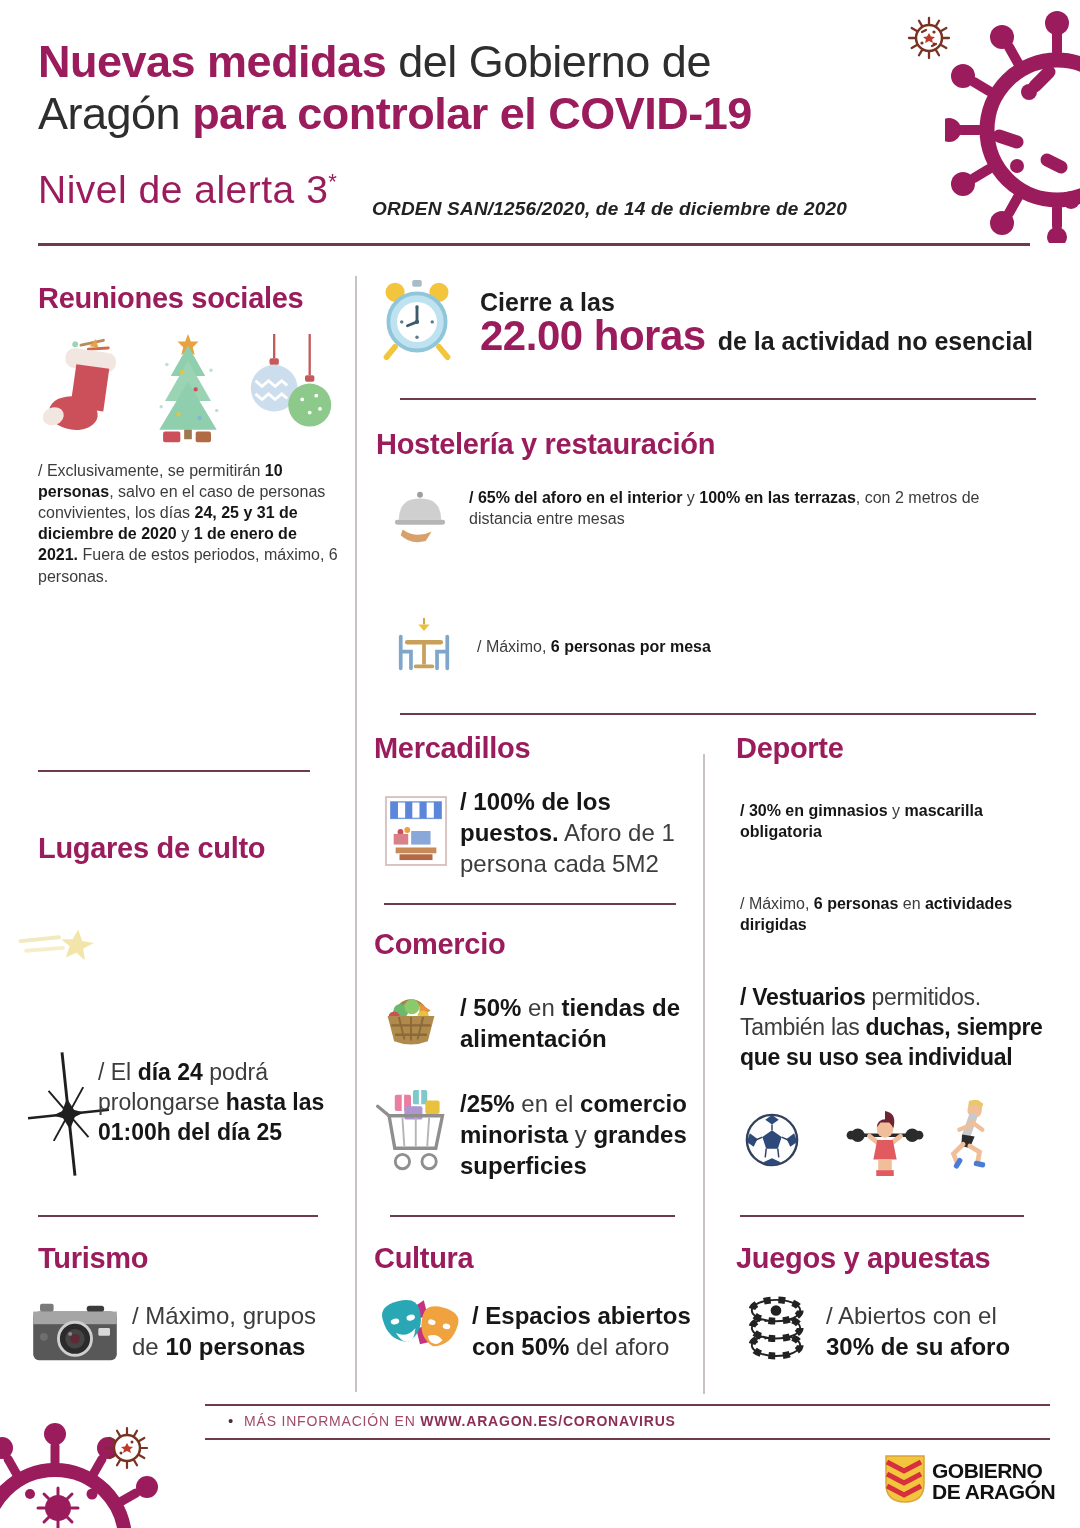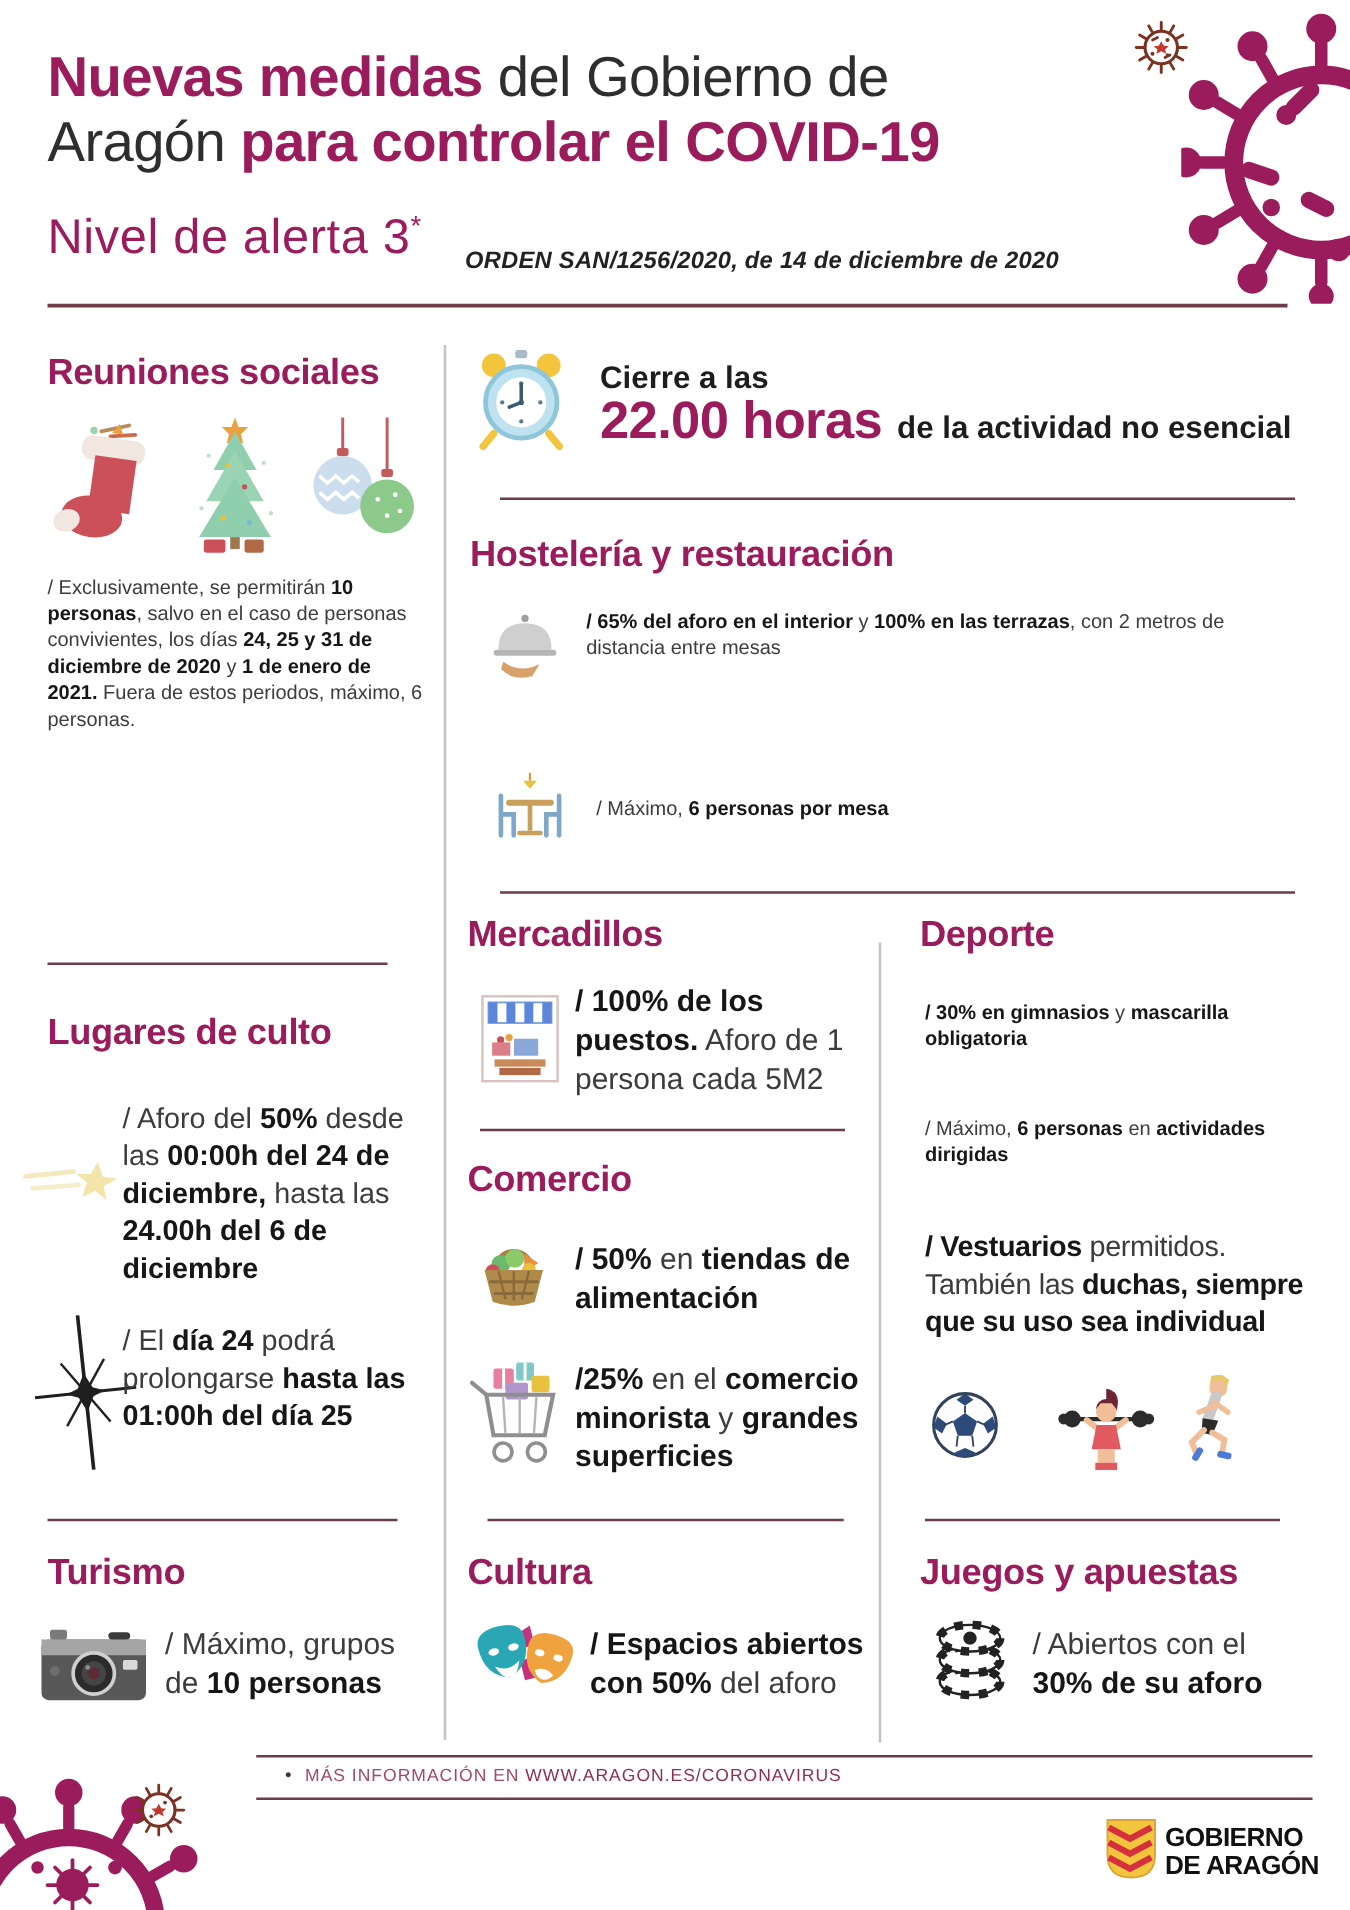--- a/index.html
+++ b/index.html
@@ -24,21 +24,21 @@
   .title{font-size:45px;line-height:1.16;color:var(--title-black);letter-spacing:-0.5px}
   .title .b.m{color:var(--maroon)}
   .alert{font-size:39px;color:var(--maroon);letter-spacing:0.5px}
   .alert sup{font-size:22px}
   .order{font-size:19px;font-style:italic;font-weight:bold;color:#222;letter-spacing:0.2px}
   .closure-l1{font-size:25px;font-weight:bold;color:#1d1d1d}
   .closure-time{font-size:42px;font-weight:bold;color:var(--maroon);letter-spacing:-0.5px}
   .closure-suffix{font-size:25px;font-weight:bold;color:#1d1d1d;margin-left:12px}
   .icon{flex:0 0 auto;display:inline-block}
   .footer-info{font-size:14px;letter-spacing:0.8px;color:var(--footer-text)}
-  .footer-info .url{font-weight:normal;color:var(--footer-url)}
+  .footer-info .url{font-weight:bold;color:var(--footer-url)}
   .footer-info .dot{color:#4a3038;margin-right:10px;font-size:15px}
   .logo-text{font-size:21px;font-weight:bold;color:#111;line-height:1.02;letter-spacing:-0.5px}
 </style>
 </head>
 <body>
 
 <div class="page">
 
   <div class="abs title" style="left:38px;top:36px;width:880px">
     <div><span class="b m">Nuevas medidas</span><span> del Gobierno de</span></div>
@@ -167,30 +167,29 @@
         <circle cx="66" cy="86" r="2" fill="#fff"></circle>
           <circle cx="77" cy="82" r="2" fill="#fff"></circle>
       </svg>
     </span>
   </div>
 
   <div class="abs body-text t235" style="left:38px;top:460px;width:300px"><span>/ Exclusivamente, se permitirán </span><span class="b">10 personas</span><span>, salvo en el caso de personas convivientes, los días </span><span class="b">24, 25 y 31 de diciembre de 2020</span><span> y </span><span class="b">1 de enero de 2021.</span><span> Fuera de estos periodos, máximo, 6 personas.</span></div>
 
   <div class="abs rule" style="left:38px;top:770px;width:272px"></div>
 
-  <div class="abs sec-title" style="left:38px;top:810px">Lugares de culto</div>
+  <div class="abs sec-title" style="left:38px;top:832px">Lugares de culto</div>
 
   <span class="abs icon" style="left:16px;top:916px">
     <svg width="86" height="56" viewBox="0 0 88 58" opacity="0.9">
       <line x1="4" y1="26" x2="44" y2="22" stroke="#f2e7b8" stroke-width="4" stroke-linecap="round"></line>
       <line x1="10" y1="36" x2="48" y2="33" stroke="#f6edc6" stroke-width="4" stroke-linecap="round"></line>
       <polygon points="64,14 68,26 80,28 69,34 71,46 62,38 51,43 55,31 46,24 58,24" fill="#f2e3a0"></polygon>
     </svg>
   </span>
-  <div class="abs body-text t23" style="left:98px;top:880px;width:250px"><span>/ Aforo del </span><span class="b">50%</span><span>  desde las </span><span class="b">00:00h del 24 de diciembre,</span><span> hasta las </span><span class="b">24.00h del 6 de diciembre</span></div>
 
   <span class="abs icon" style="left:22px;top:1048px">
     <svg width="93" height="132" viewBox="0 0 96 136">
       <g stroke="#1f1f1f" transform="rotate(-6 48 68)">
         <line x1="48" y1="4" x2="48" y2="132" stroke-width="3"></line>
         <line x1="6" y1="68" x2="90" y2="68" stroke-width="2.5"></line>
         <line x1="30" y1="42" x2="66" y2="94" stroke-width="2"></line>
         <line x1="66" y1="42" x2="30" y2="94" stroke-width="2"></line>
         <polygon points="48,52 56,68 48,84 40,68" fill="#1f1f1f" stroke="none"></polygon>
         <polygon points="32,68 48,62 64,68 48,74" fill="#1f1f1f" stroke="none"></polygon>

